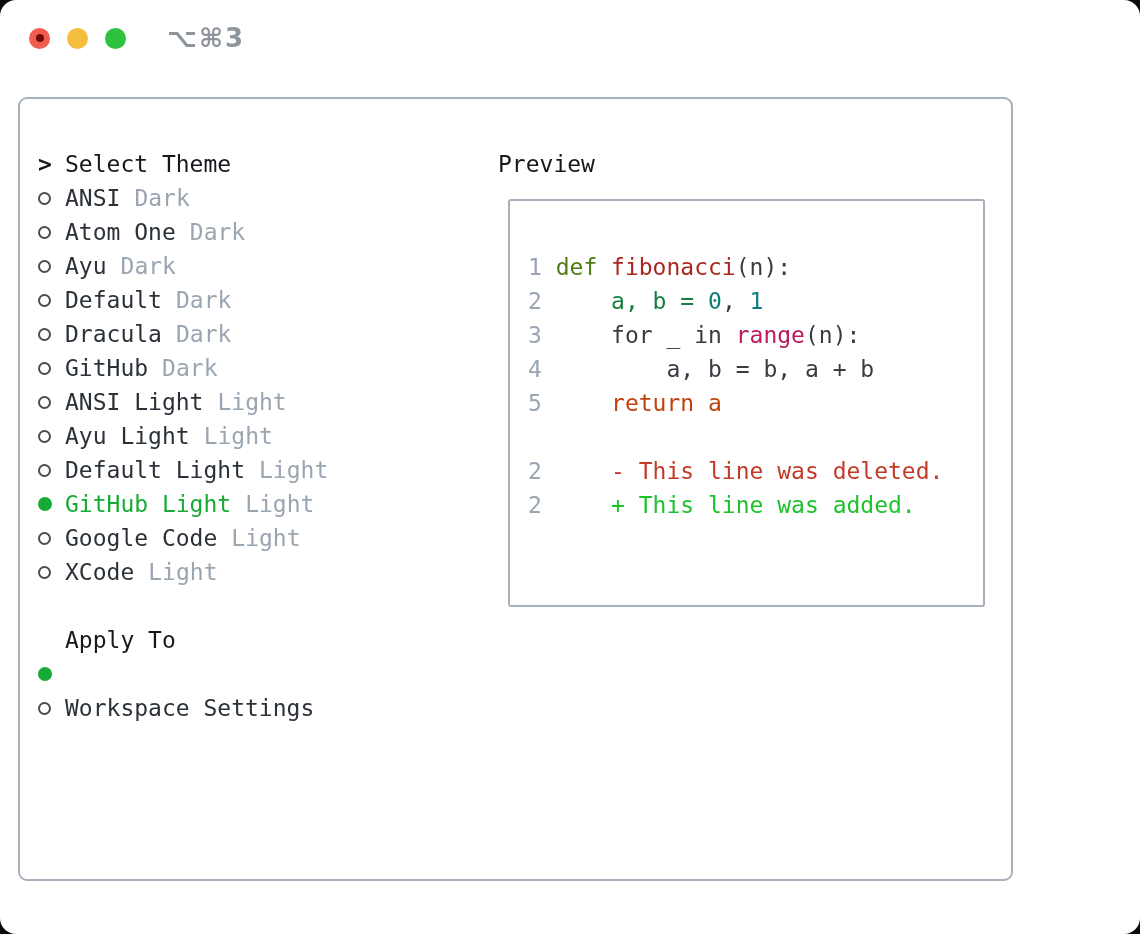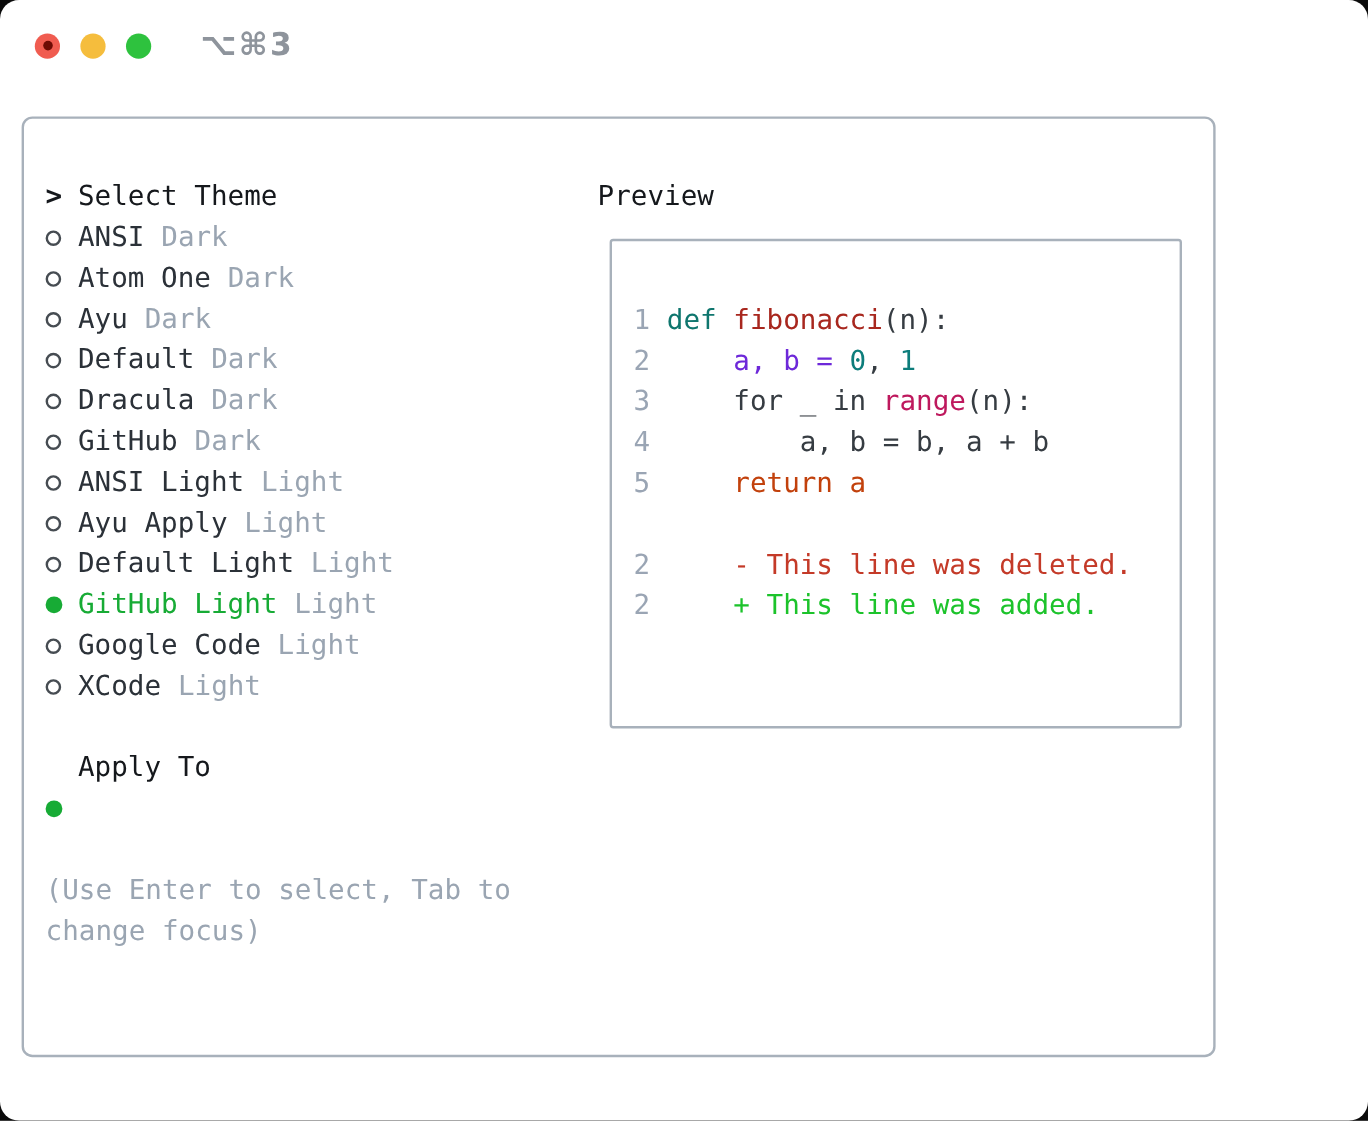--- a/index.html
+++ b/index.html
@@ -107,49 +107,49 @@
         </div>
 
         <div id="theme-list">
             <div class="row option"><span class="marker"><span class="radio"></span></span><span class="label">ANSI</span><span class="tag">Dark</span></div>
             <div class="row option"><span class="marker"><span class="radio"></span></span><span class="label">Atom One</span><span class="tag">Dark</span></div>
             <div class="row option"><span class="marker"><span class="radio"></span></span><span class="label">Ayu</span><span class="tag">Dark</span></div>
             <div class="row option"><span class="marker"><span class="radio"></span></span><span class="label">Default</span><span class="tag">Dark</span></div>
             <div class="row option"><span class="marker"><span class="radio"></span></span><span class="label">Dracula</span><span class="tag">Dark</span></div>
             <div class="row option"><span class="marker"><span class="radio"></span></span><span class="label">GitHub</span><span class="tag">Dark</span></div>
             <div class="row option"><span class="marker"><span class="radio"></span></span><span class="label">ANSI Light</span><span class="tag">Light</span></div>
-            <div class="row option"><span class="marker"><span class="radio"></span></span><span class="label">Ayu Apply</span><span class="tag">Light</span></div>
+            <div class="row option"><span class="marker"><span class="radio"></span></span><span class="label">Ayu Light</span><span class="tag">Light</span></div>
             <div class="row option"><span class="marker"><span class="radio"></span></span><span class="label">Default Light</span><span class="tag">Light</span></div>
             <div class="row option selected"><span class="marker"><span class="radio sel"></span></span><span class="label">GitHub Light</span><span class="tag">Light</span></div>
             <div class="row option"><span class="marker"><span class="radio"></span></span><span class="label">Google Code</span><span class="tag">Light</span></div>
             <div class="row option"><span class="marker"><span class="radio"></span></span><span class="label">XCode</span><span class="tag">Light</span></div>
           </div>
 
         <div class="spacer"></div>
 
         <div class="row">
           <span class="marker"></span>
           <span class="hdr-title">Apply To</span>
         </div>
 
         <div id="apply-list">
             <div class="row option selected"><span class="marker"><span class="radio sel"></span></span></div>
+            <div class="row option"><span class="marker"><span class="radio"></span></span><span class="label">Workspace Settings</span></div>
           </div>
 
         <div class="spacer"></div>
 
-        <p class="hint">(Use Enter to select, Tab to change focus)</p>
       </div>
 
       <div class="right-col">
         <div class="preview-title">Preview</div>
         <div class="preview-box">
           <div id="code-lines">
-              <div class="cline"><span class="lnum">1</span><span style="color: #0f766e;">def </span><span style="color: rgb(168, 39, 30);">fibonacci</span><span style="color: rgb(54, 60, 66);">(n):</span></div>
-              <div class="cline"><span class="lnum">2</span><span style="color: #6d28d9;">    a, b = </span><span style="color: rgb(13, 125, 123);">0</span><span style="color: rgb(54, 60, 66);">, </span><span style="color: rgb(13, 125, 123);">1</span></div>
+              <div class="cline"><span class="lnum">1</span><span style="color: #4d7c0f;">def </span><span style="color: rgb(168, 39, 30);">fibonacci</span><span style="color: rgb(54, 60, 66);">(n):</span></div>
+              <div class="cline"><span class="lnum">2</span><span style="color: #15803d;">    a, b = </span><span style="color: rgb(13, 125, 123);">0</span><span style="color: rgb(54, 60, 66);">, </span><span style="color: rgb(13, 125, 123);">1</span></div>
               <div class="cline"><span class="lnum">3</span><span style="color: rgb(54, 60, 66);">    for _ in </span><span style="color: #be185d;">range</span><span style="color: rgb(54, 60, 66);">(n):</span></div>
               <div class="cline"><span class="lnum">4</span><span style="color: rgb(54, 60, 66);">        a, b = b, a + b</span></div>
               <div class="cline"><span class="lnum">5</span><span style="color: #c2410c;">    return a</span></div>
               <div class="cline"><span class="lnum"></span></div>
               <div class="cline"><span class="lnum">2</span><span style="color: rgb(196, 58, 40);">    - This line was deleted.</span></div>
               <div class="cline"><span class="lnum">2</span><span style="color: rgb(28, 195, 43);">    + This line was added.</span></div>
             </div>
         </div>
       </div>
 

